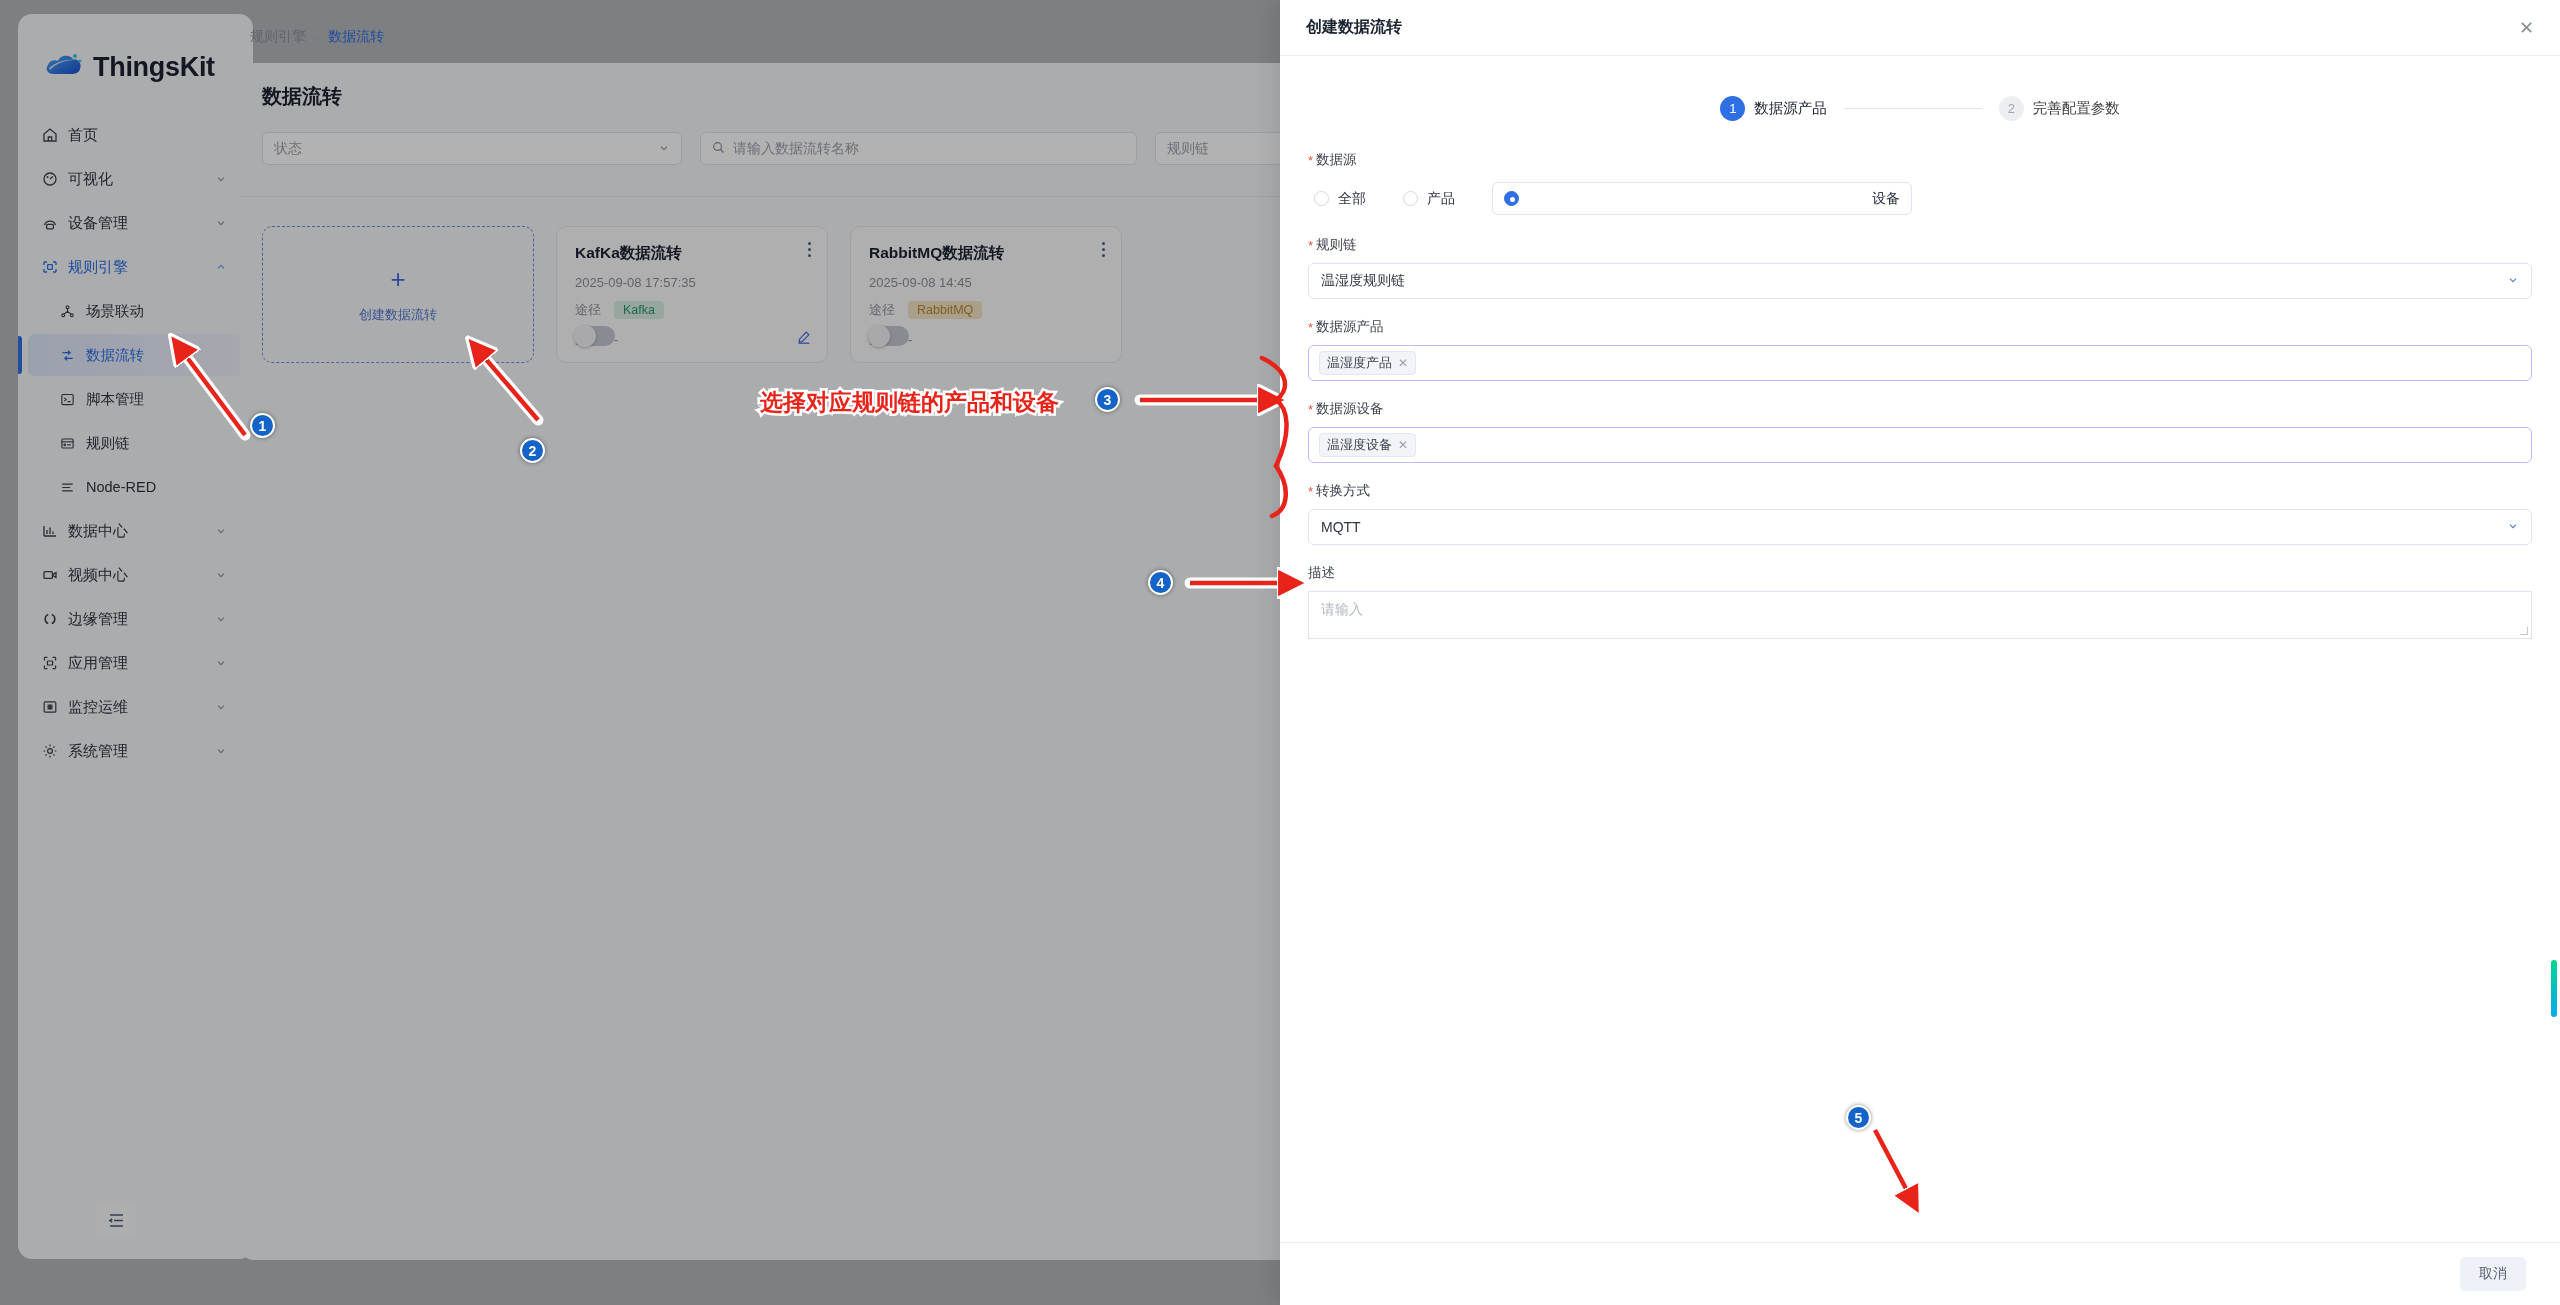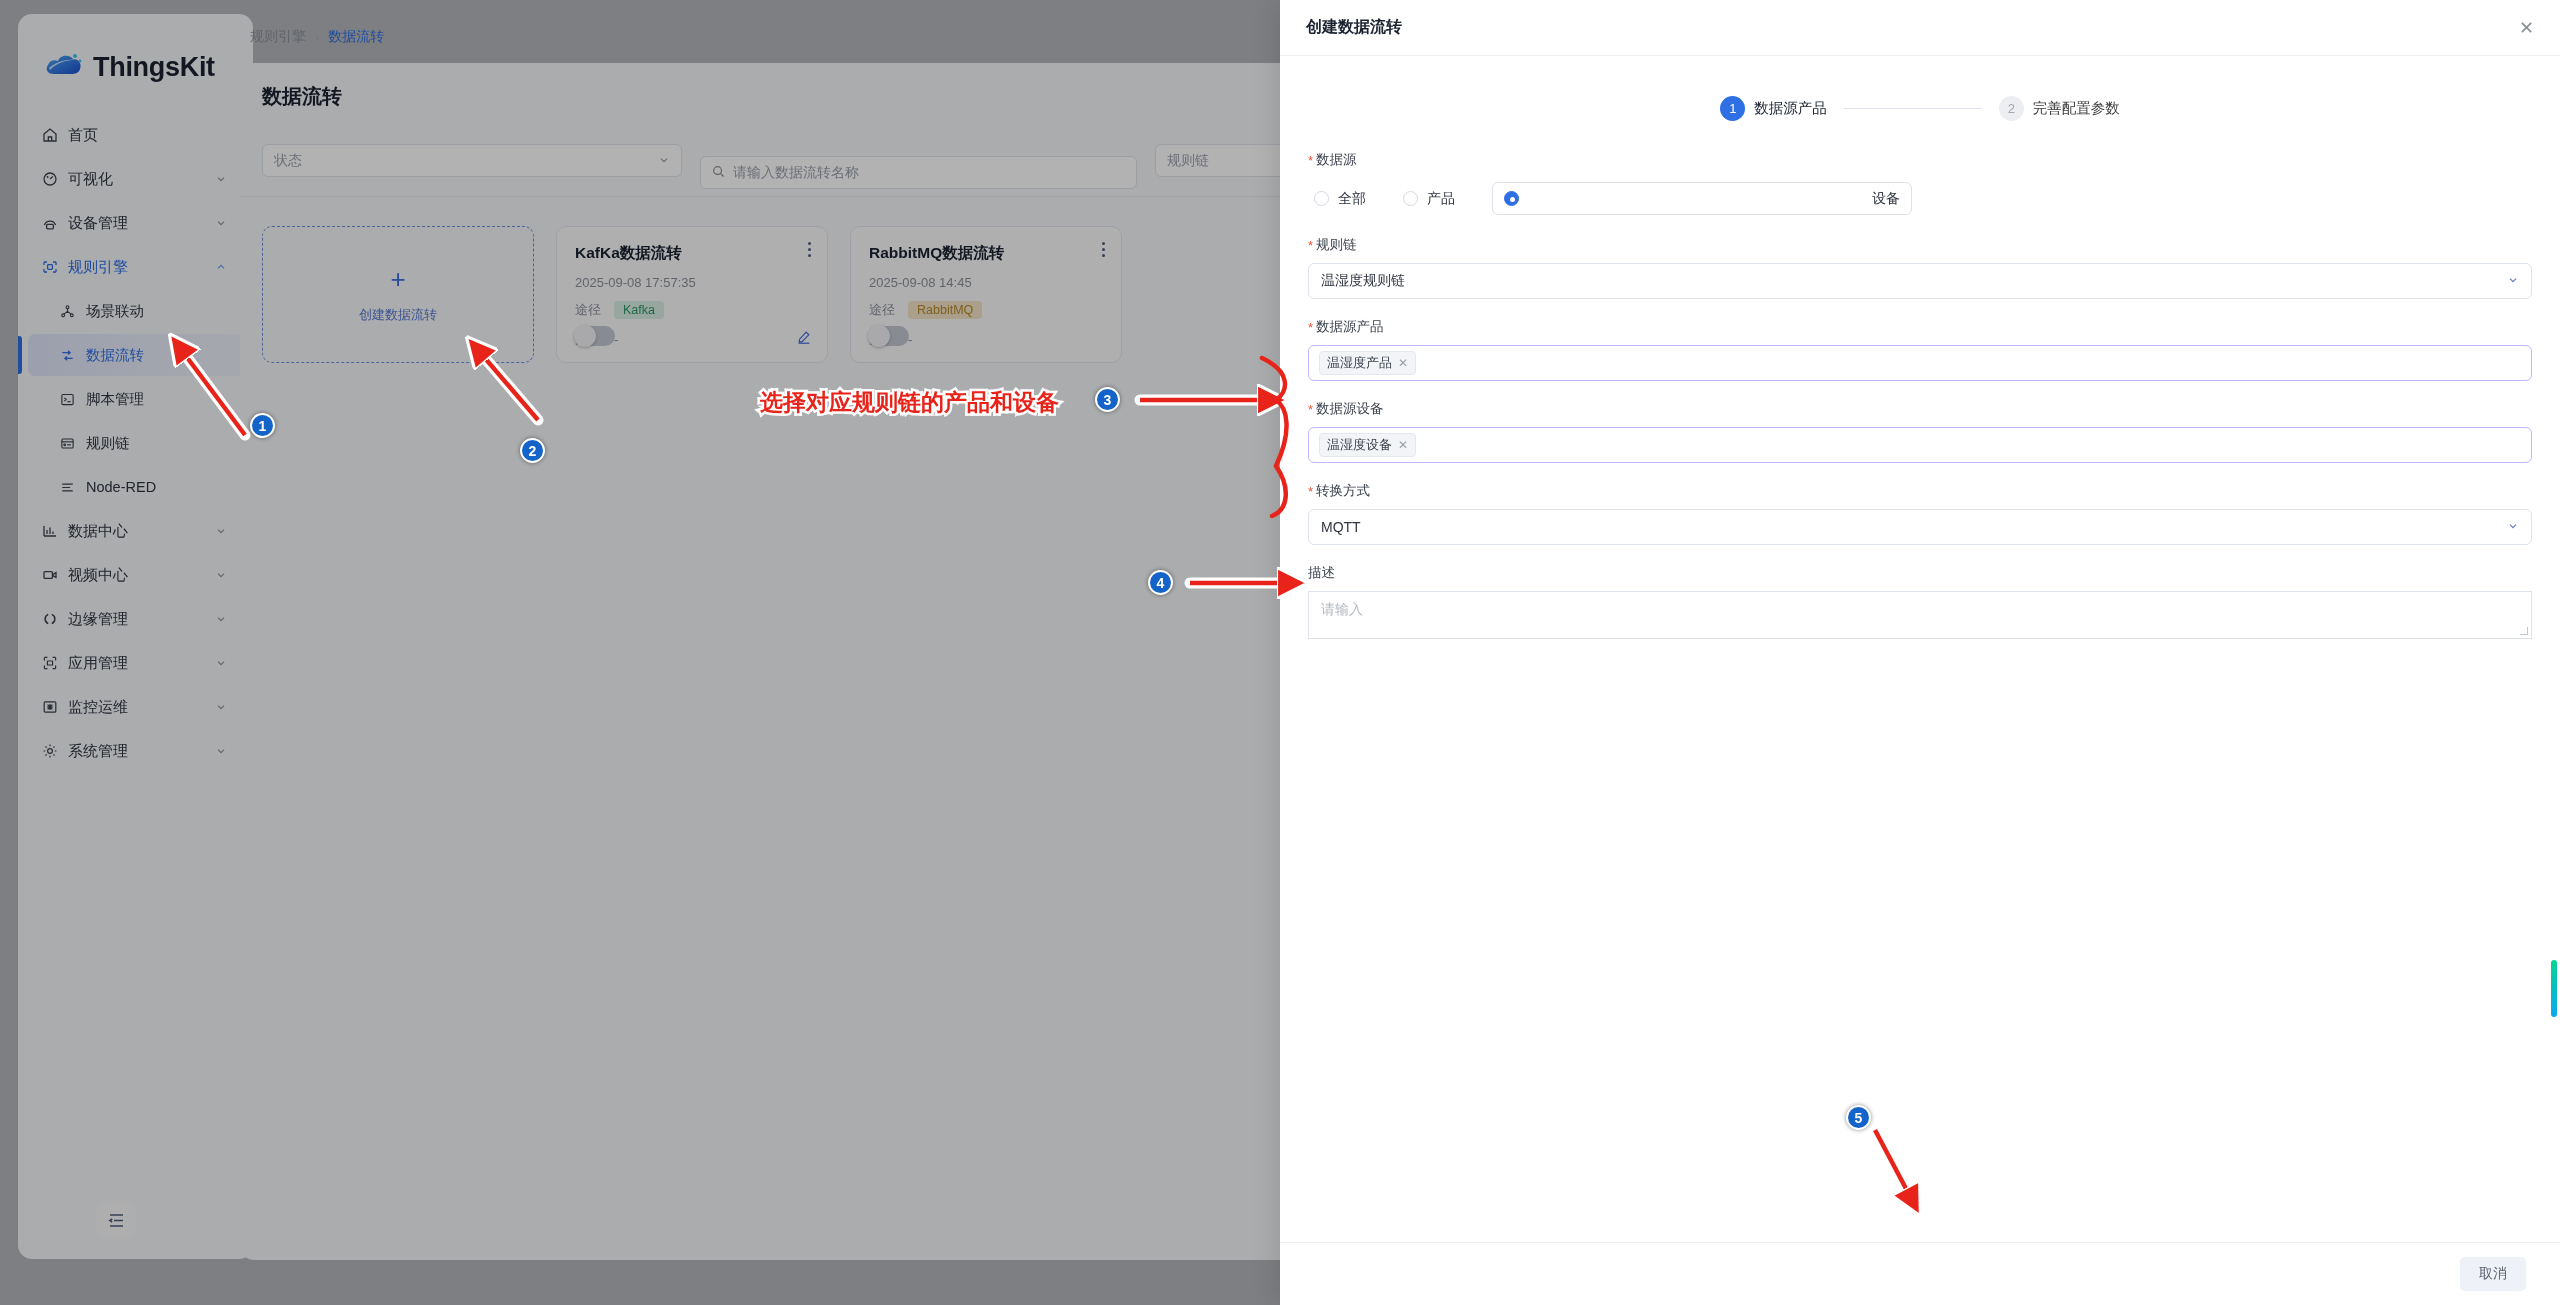--- a/index.html
+++ b/index.html
@@ -61,21 +61,21 @@
     position:absolute; left:8px; top:63px; right:26px; bottom:45px;
     background:#f5f6f8; border-radius:14px;
   }
   .panel-title { font-size:20px; font-weight:700; color:#1b2230; padding:20px 0 0 22px;}
   .filter-row { display:flex; align-items:center; gap:18px; padding:22px 22px 0 22px;}
   .sel, .searchbox {
     height:33px; border:1px solid #dfe2ea; border-radius:6px; background:#fff;
     display:flex; align-items:center; padding:4px 11px; font-size:14px; color:#9aa0ab;
   }
   .sel { width:420px; justify-content:space-between; }
-  .searchbox { width:437px; gap:8px;margin-top:24px;}
+  .searchbox { width:437px; gap:8px;}
   .sel.narrow { width:250px; }
   .panel-divider { position:absolute; left:0; right:0; top:133px; height:1px; background:#e6e8ed;}
 
   .cards { position:absolute; left:22px; top:163px; right:22px; display:flex; gap:22px; }
   .card {
     width:272px; height:137px; border-radius:10px; background:#fbfbfc;
     border:1px solid #e4e6ec; position:relative; padding:16px 18px;
   }
   .card.create { border:1px dashed #6f8ddb; background:transparent; display:flex;
      flex-direction:column; align-items:center; justify-content:center; gap:14px; cursor:pointer;}

